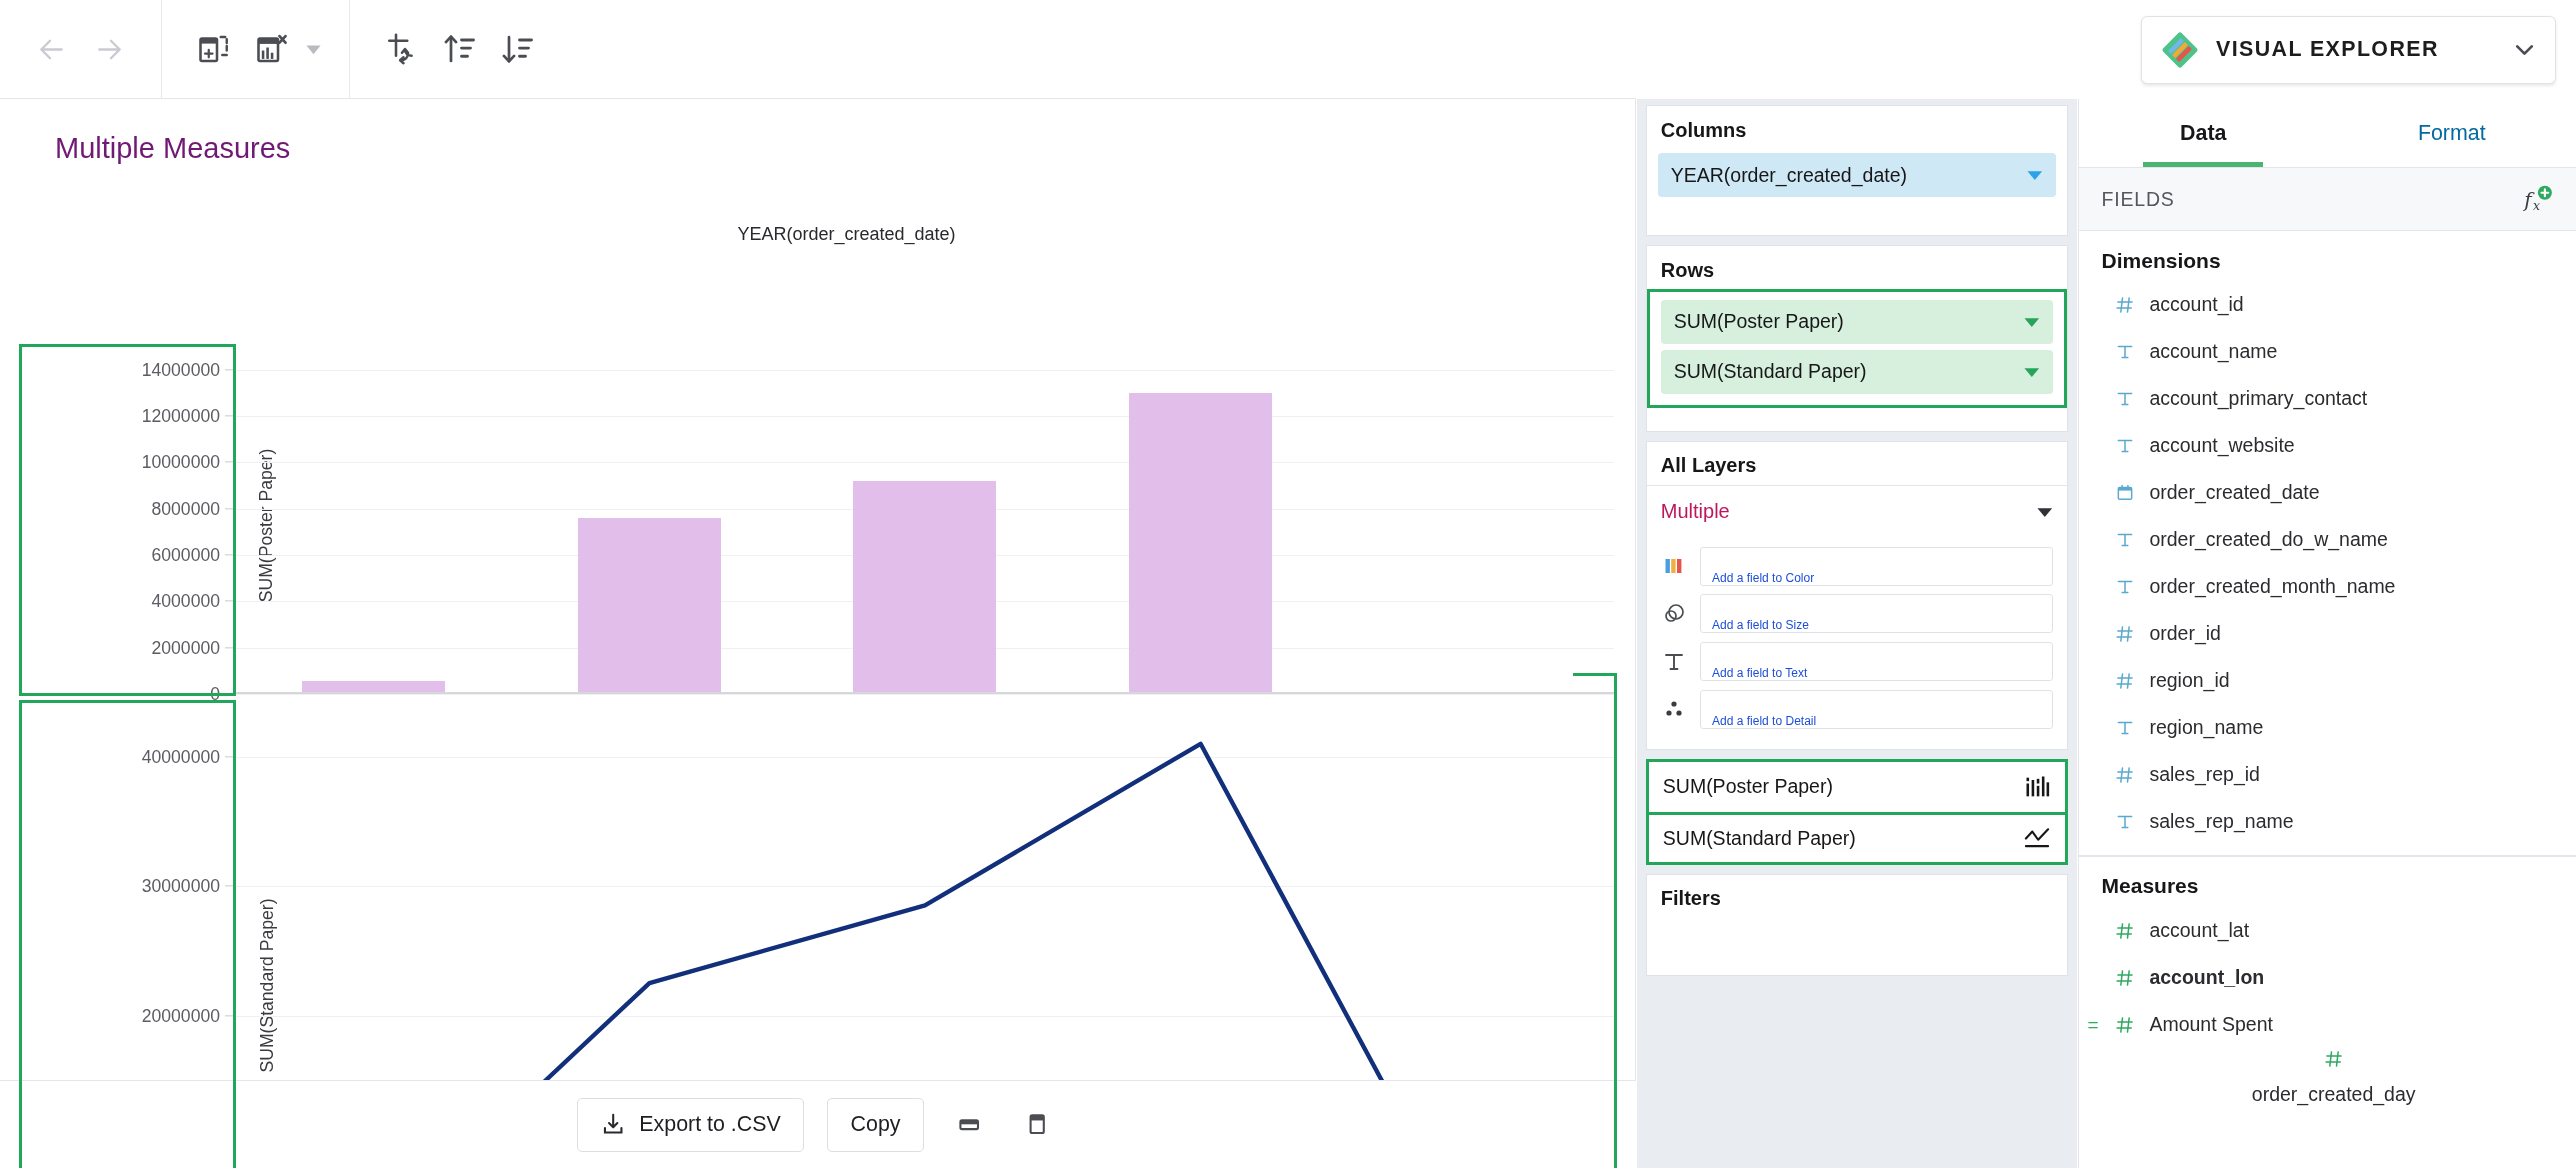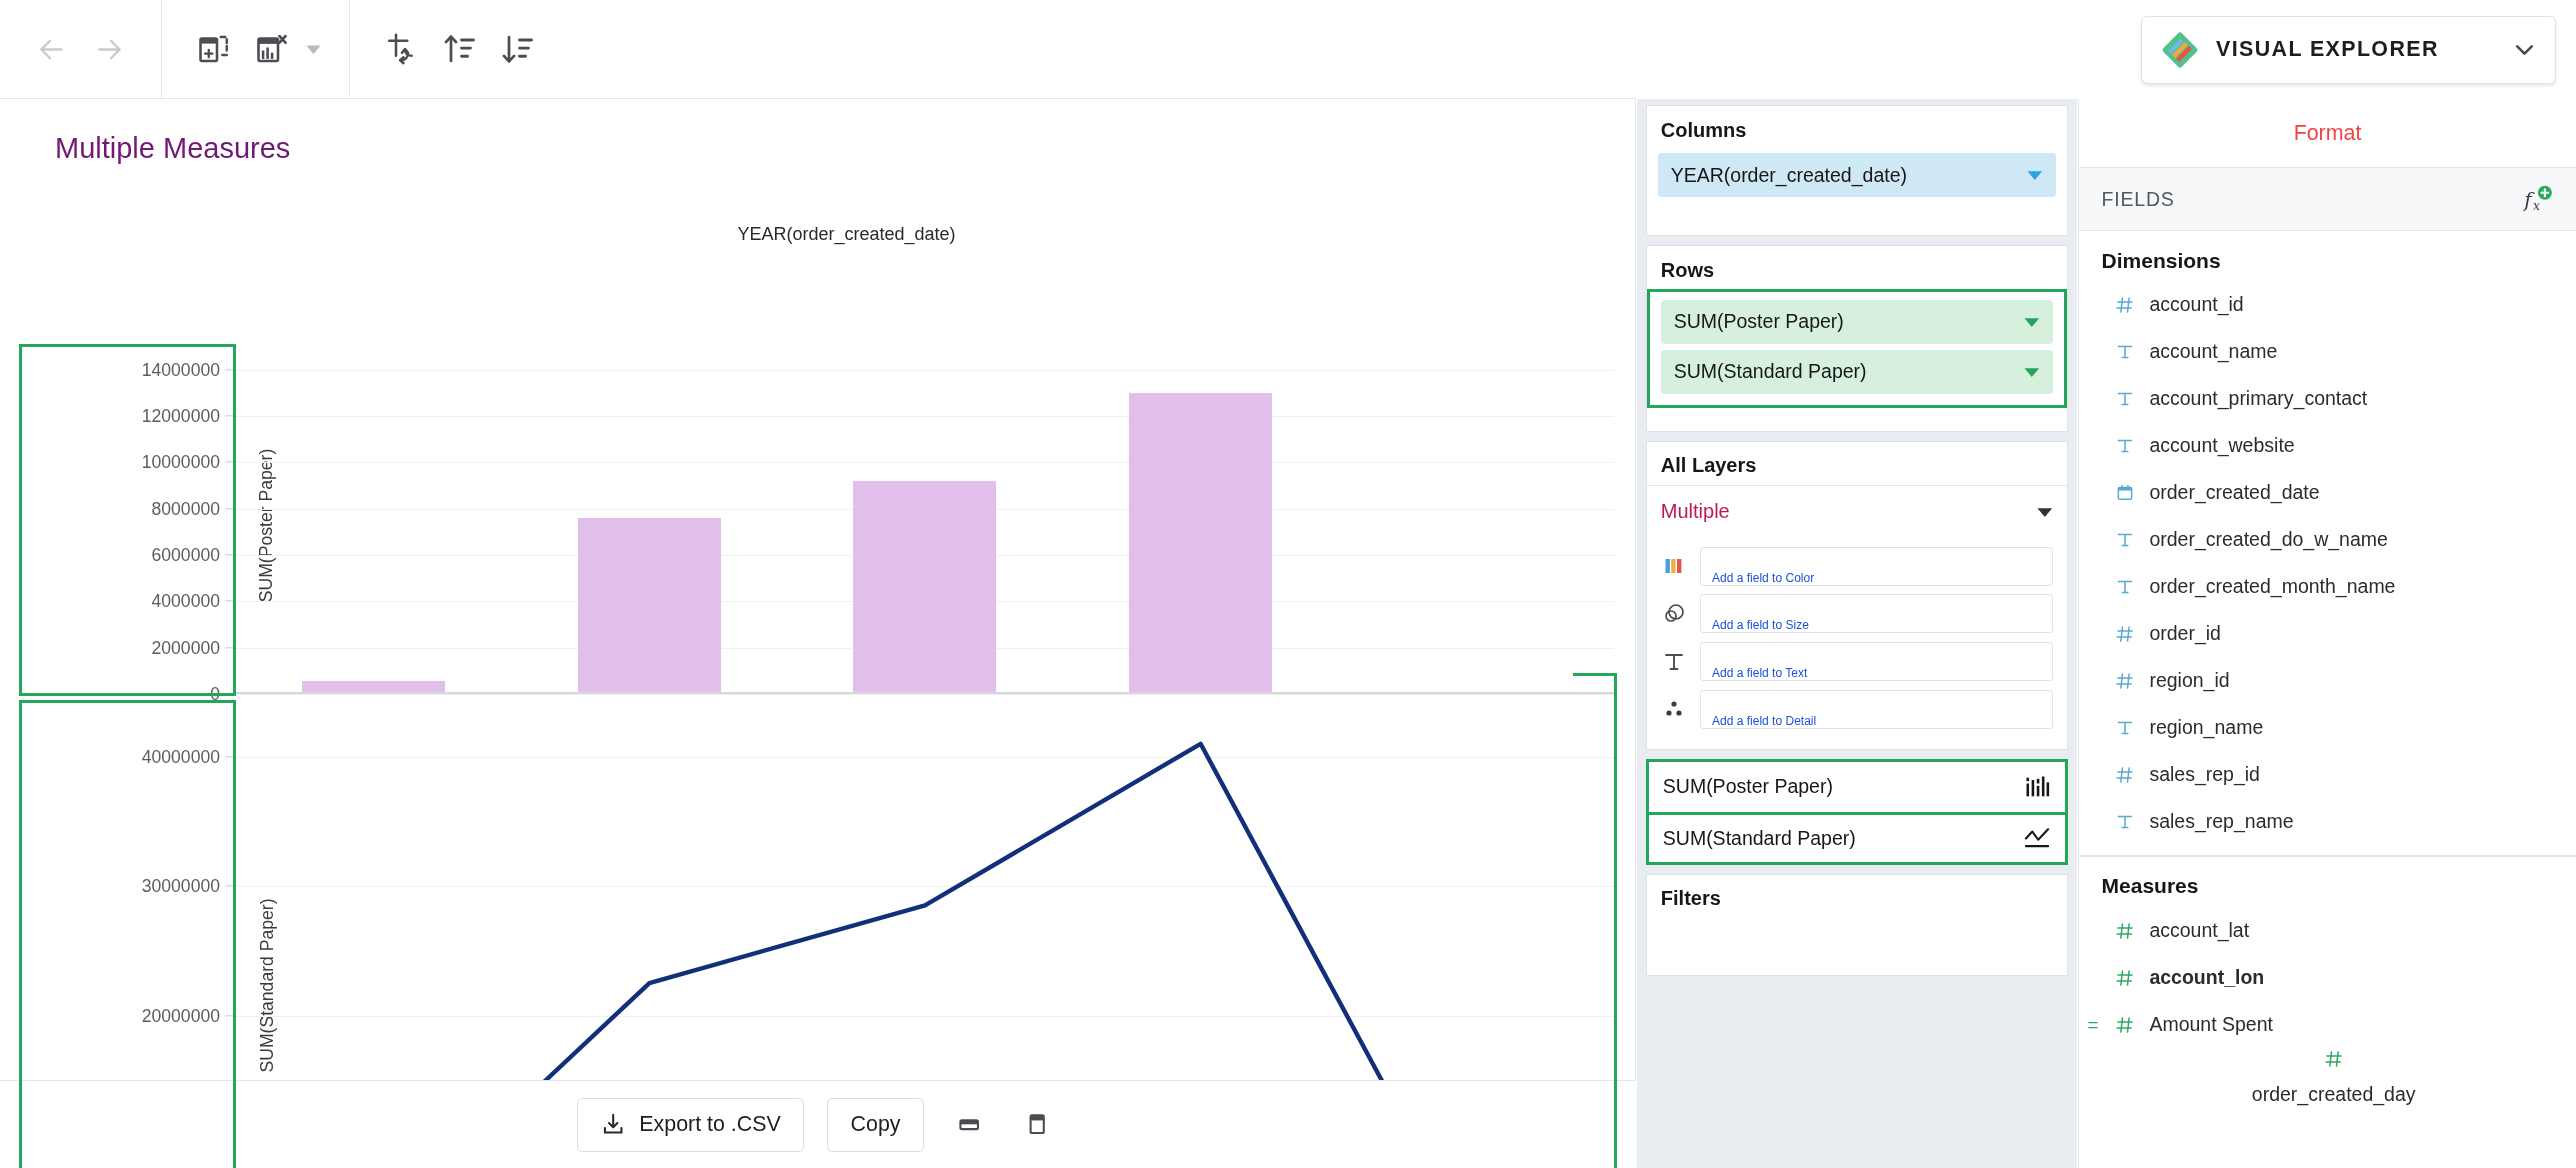--- a/index.html
+++ b/index.html
@@ -152,21 +152,21 @@
   .layer-row .li { width: 28px; height: 28px; flex: 0 0 28px; }
 
   
   .fields {
     position: absolute; left: 2078px; top: 99px; width: 498px; height: 1069px;
     background: #fff; border-left: 1.3px solid #e4e6eb; overflow: hidden;
   }
   .tabs { display: flex; height: 69px; border-bottom: 1.3px solid #e4e6eb; }
   .tab {
     flex: 1; display: flex; align-items: center; justify-content: center;
-    font-size: 21.4px; color: #ef4444; cursor: pointer; position: relative;
+    font-size: 21.4px; color: #0369a1; cursor: pointer; position: relative;
   }
   .tab.active { color: #17171a; font-weight: bold; }
   .tab.active::after {
     content: ""; position: absolute; left: 50%; transform: translateX(-50%);
     bottom: 0; width: 120px; height: 5px; background: #4cb472;
   }
   .fields-head {
     height: 63px; background: #f7f8fa; border-bottom: 1.3px solid #e4e6eb;
     display: flex; align-items: center; padding: 0 22.6px;
   }
@@ -487,20 +487,23 @@
     </div>
 
     <div class="card">
       <div class="card-title">Filters</div>
       <div style="height:57px"></div>
     </div>
   </div>
 
   <div class="fields">
     <div class="tabs">
+      <div class="tab active">
+        <span>Data</span>
+      </div>
       <div class="tab">
         <span>Format</span>
       </div>
     </div>
 
     <div class="fields-head">
       <div class="t">FIELDS</div>
       <svg class="fx" viewBox="0 0 24 24">
         <text x="1" y="18" font-family="DejaVu Serif, serif" font-style="italic" font-size="16" fill="#3a3c41">f</text>
         <text x="8" y="21" font-family="DejaVu Serif, serif" font-style="italic" font-size="10" fill="#3a3c41">x</text>

